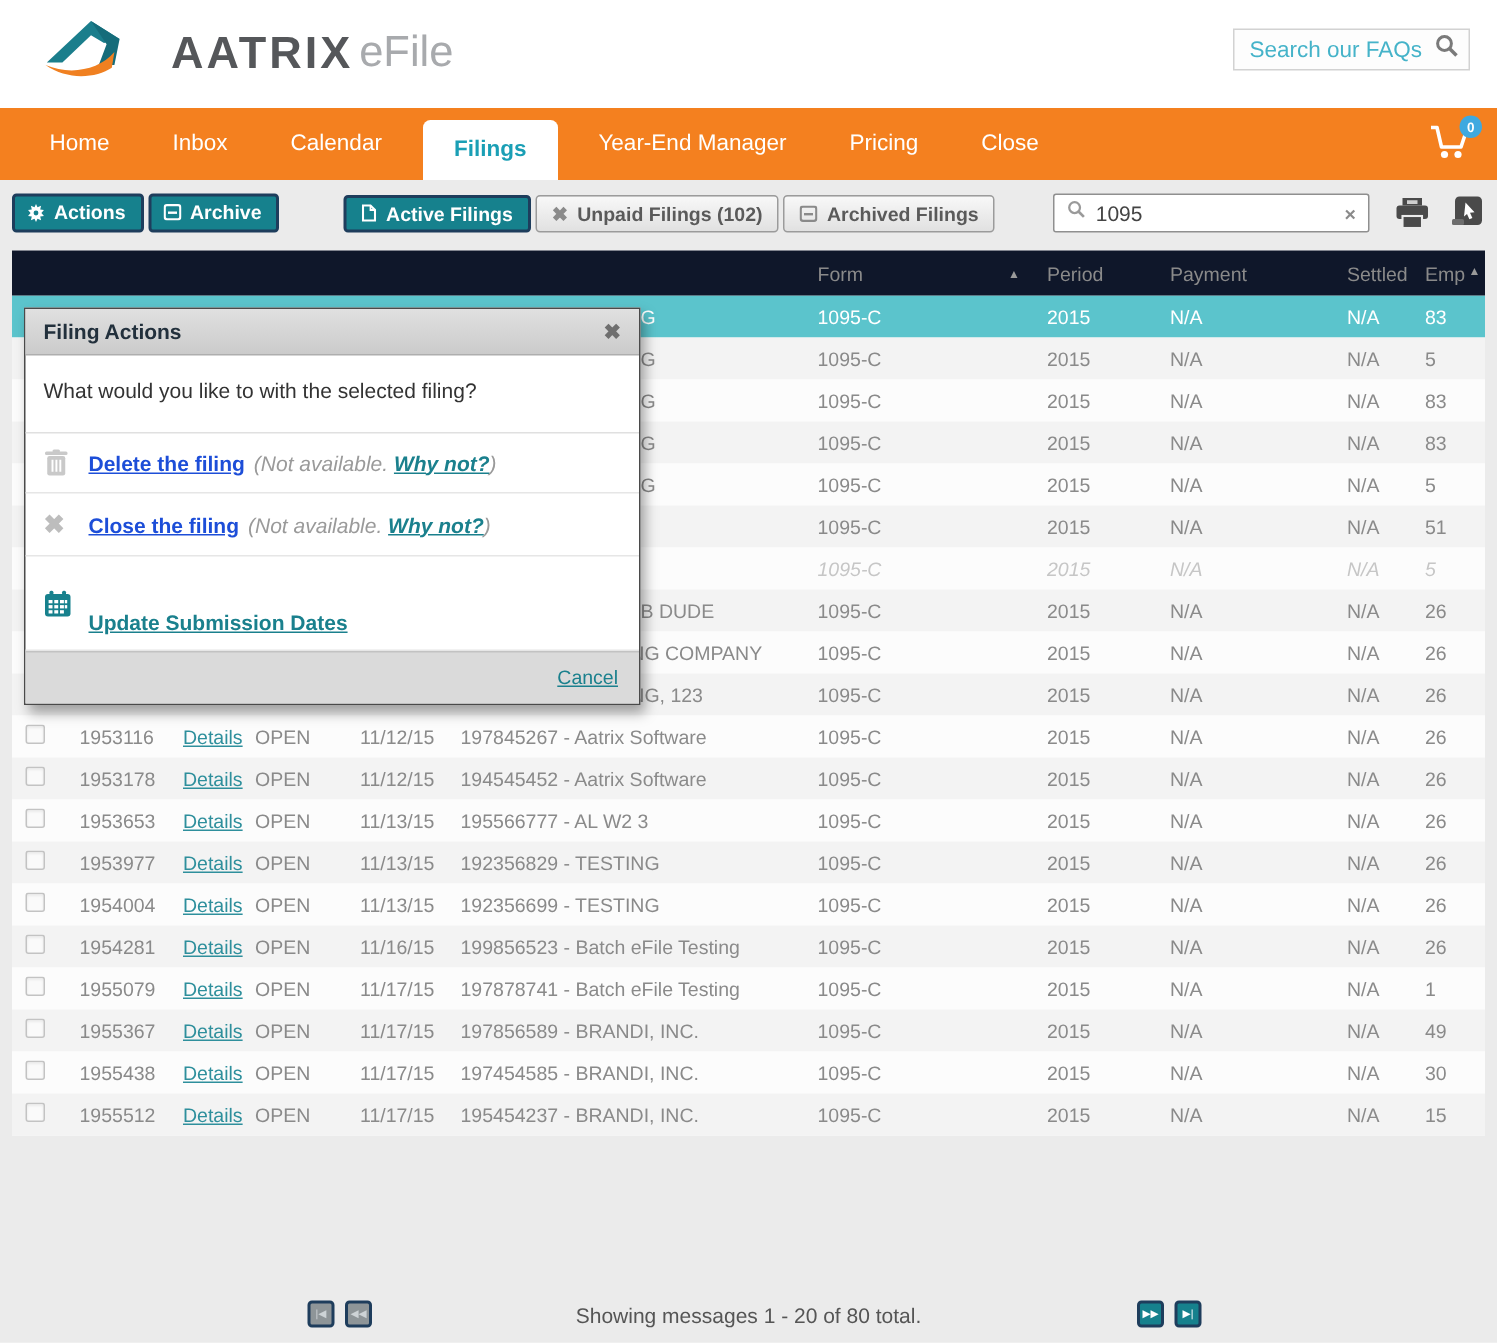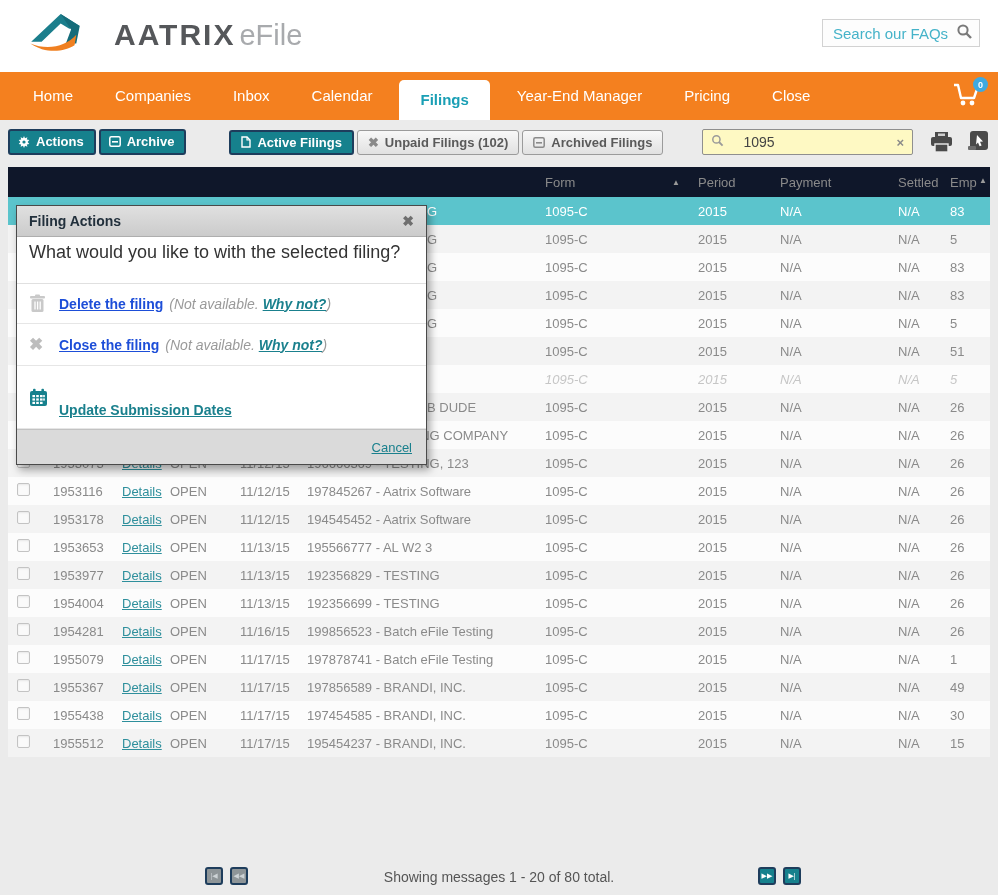--- a/index.html
+++ b/index.html
@@ -49,22 +49,22 @@
   .tabs { display: flex; margin-left: 40px; }
   .tab {
     background: linear-gradient(#f8f8f8,#e1e1e1); border: 1px solid #9b9b9b; border-radius: 3px;
     color: #5a5a5a; font-size: 13px; font-weight: bold; padding: 4px 10px; margin-right: 3px;
     display: flex; align-items: center; cursor: pointer; white-space: nowrap;
   }
   .tab .tico { margin-right: 6px; display: inline-flex; color: #8a8a8a; font-weight: bold; }
   .tab.active { background: #16818D; border: 2px solid #1E3D5C; color: #fff; padding: 3px 10px; }
   .tab.active .tico { color: #fff; }
   .searchwrap {
-    margin-left: 36px; width: 253px; height: 26px; background: #fef9c3; border: 1px solid #8f8f8f;
-    border-radius: 2px; display: flex; align-items: center; padding: 0 8px; gap: 13px;
+    margin-left: 36px; width: 253px; height: 26px; background: #ffffff; border: 1px solid #8f8f8f;
+    border-radius: 2px; display: flex; align-items: center; padding: 0 8px;
   }
   .searchwrap .sval { flex: 1; color: #444; font-size: 14px; margin-left: 6px; }
   .clearx { color: #8a8a8a; font-size: 13px; font-weight: bold; cursor: pointer; }
   .toolicons { display: flex; margin-left: 16px; gap: 12px; align-items: center; }
   .toolicon { cursor: pointer; display: inline-flex; }
   
   .tablewrap { margin: 10px 8px 0 8px; position: relative; background: #fff; }
   .thead {
     display: flex; height: 30px; align-items: center; background: #0f172a;
     color: #8a8a8a; font-size: 13px; position: relative;
@@ -98,21 +98,21 @@
   .modal {
     position: absolute; left: 8px; top: 38px; width: 411px; background: #fff;
     border: 1px solid #4a4a4a; box-shadow: 3px 5px 8px rgba(0,0,0,.35); z-index: 20;
   }
   .modal-title {
     background: linear-gradient(#e0e0e0,#cbcbcb); border-bottom: 1px solid #aeaeae;
     padding: 7px 12px; font-size: 14px; font-weight: bold; color: #22303c;
     display: flex; justify-content: space-between; align-items: center;
   }
   .modal-close { color: #6f6f6f; font-size: 14px; cursor: pointer; font-weight: bold; }
-  .modal-q { padding: 5px 12px 20px 12px; color: #333; font-size: 18px; border-bottom: 1px solid #e0e0e0; }
+  .modal-q { padding: 15px 12px 20px 12px; color: #333; font-size: 14px; border-bottom: 1px solid #e0e0e0; }
   .opt { display: flex; align-items: center; padding: 10px 12px; border-bottom: 1px solid #e6e6e6; font-size: 14px; }
   .opt:last-of-type { border-bottom: none; padding-bottom: 18px; }
   .opt .oico { width: 30px; display: inline-flex; justify-content: flex-start; }
   .opt-label.disabled { color: #1d4ed8; font-weight: bold; text-decoration: underline; }
   .opt-label.enabled { color: #1A808D; font-weight: bold; text-decoration: underline; cursor: pointer; margin-top: 26px; }
   .note { font-style: italic; color: #9a9a9a; margin-left: 6px; }
   .whynot { color: #1A808D; font-weight: bold; text-decoration: underline; cursor: pointer; }
   .xglyph { color: #bdbdbd; font-size: 17px; font-weight: bold; }
   .modal-foot { background: #DADADA; border-top: 1px solid #c2c2c2; padding: 8px 14px; text-align: right; }
   .cancel { color: #1A808D; text-decoration: underline; font-size: 13px; cursor: pointer; }
@@ -149,21 +149,20 @@
       <svg width="17" height="17" viewBox="0 0 17 17">
           <circle cx="7" cy="7" r="4.6" fill="none" stroke="#7a7a7a" stroke-width="2"></circle>
           <line x1="10.5" y1="10.5" x2="15" y2="15" stroke="#7a7a7a" stroke-width="2.4"></line>
         </svg>
     </span>
   </div>
 </div>
 
 <div class="nav">
   <div class="nav-item">Home</div>
-  <div class="nav-item">Companies</div>
   <div class="nav-item">Inbox</div>
   <div class="nav-item">Calendar</div>
   <div class="nav-item active">Filings</div>
   <div class="nav-item">Year-End Manager</div>
   <div class="nav-item">Pricing</div>
   <div class="nav-item">Close</div>
   <div class="cart">
     <svg width="28" height="26" viewBox="0 0 28 26">
       <path d="M2 3 h4 l3 13 h13 l3 -9" fill="none" stroke="#fff" stroke-width="2.4" stroke-linejoin="round"></path>
       <circle cx="11" cy="21" r="2.4" fill="#fff"></circle>

